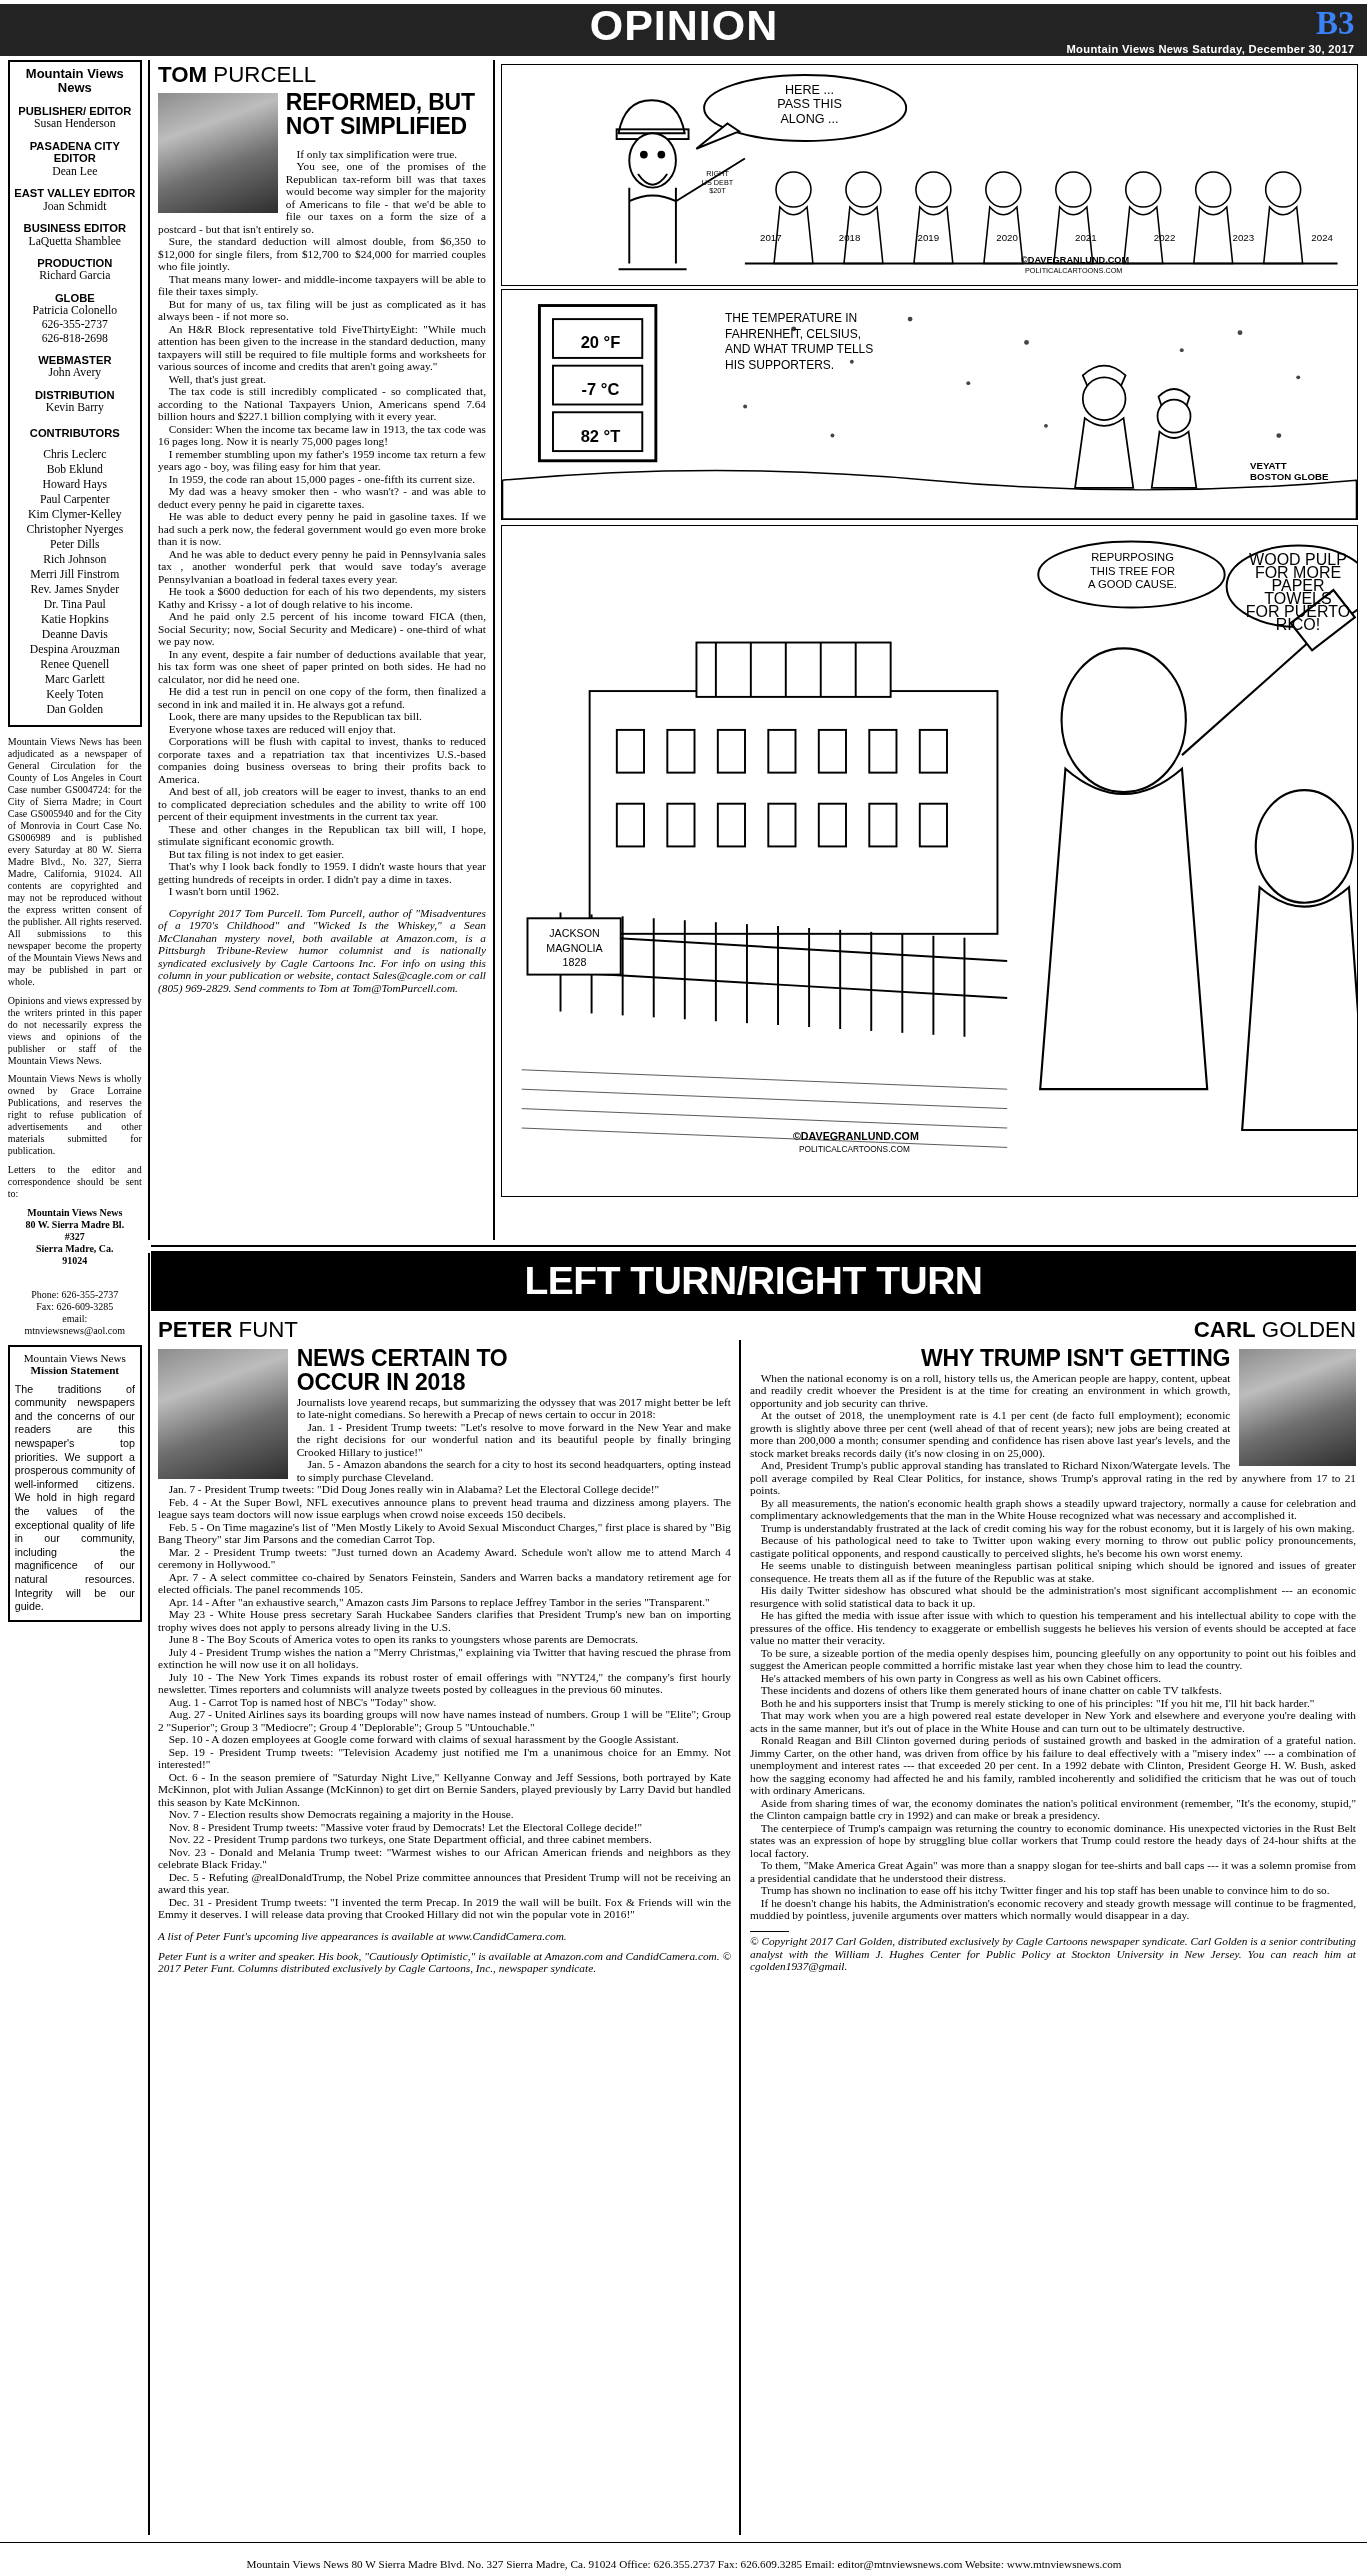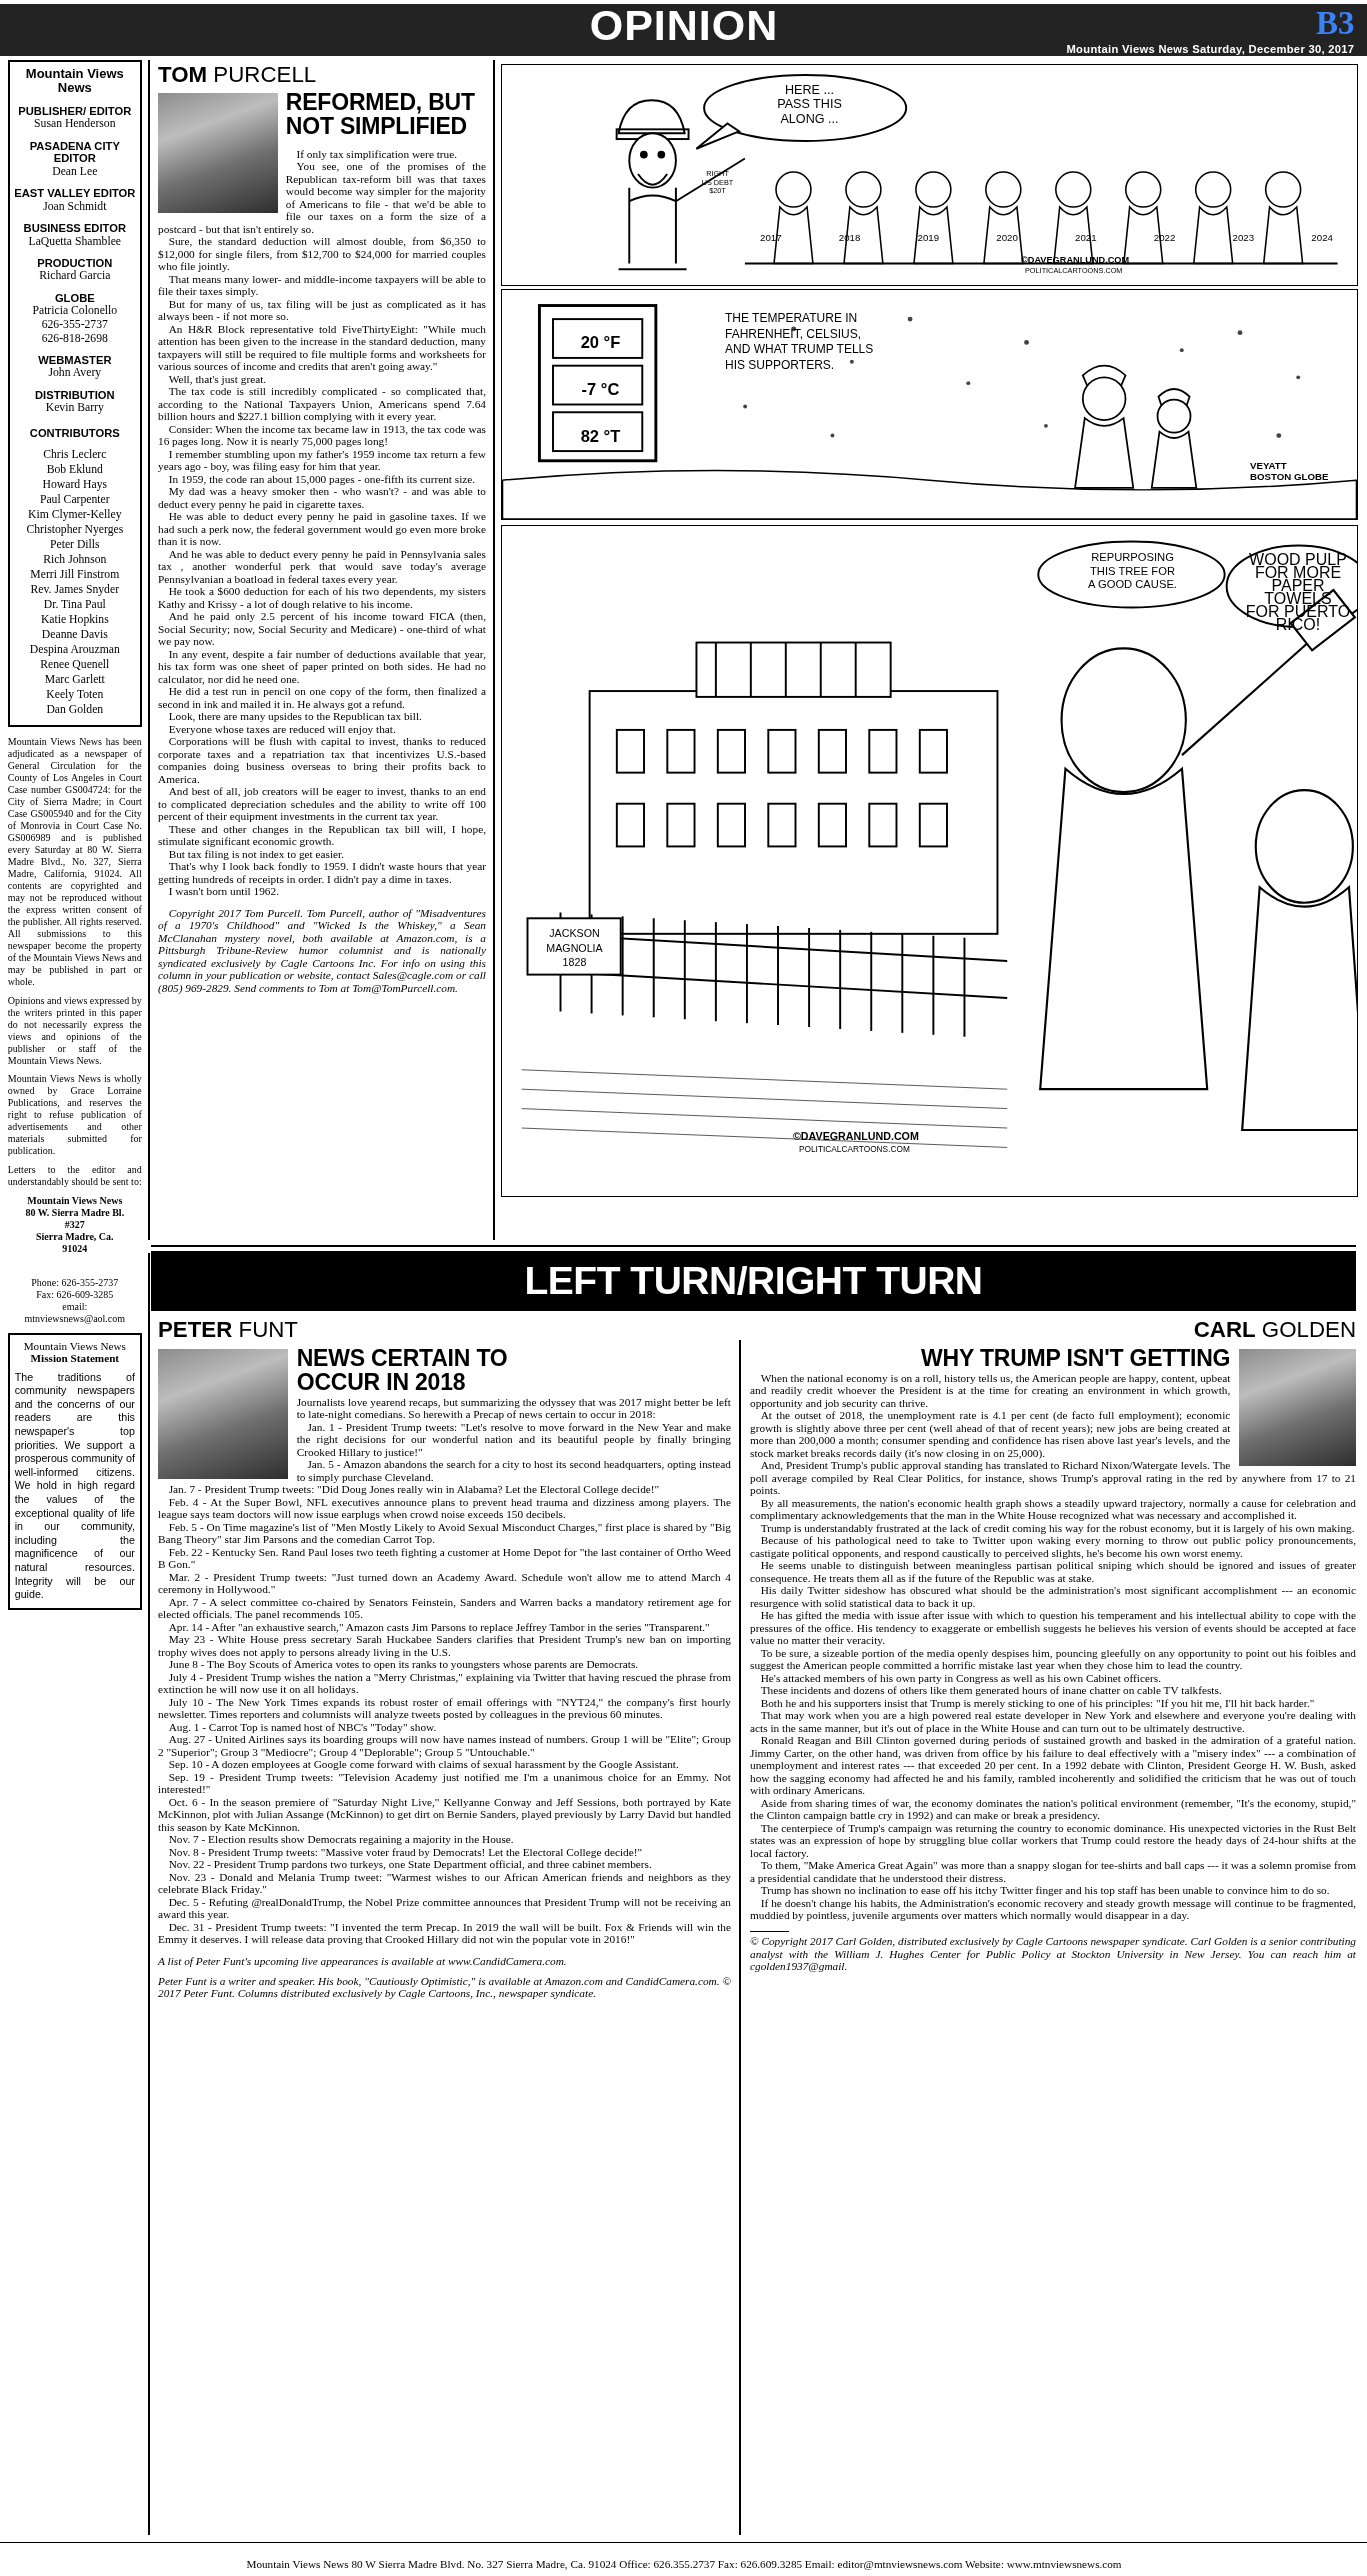--- a/index.html
+++ b/index.html
@@ -114,21 +114,21 @@
         <div class="contrib-name">Keely Toten</div>
         <div class="contrib-name">Dan Golden</div>
       </div>
   </div>
 
   <div class="legal">
     <div id="legal-paras">
         <p>Mountain Views News has been adjudicated as a newspaper of General Circulation for the County of Los Angeles in Court Case number GS004724: for the City of Sierra Madre; in Court Case GS005940 and for the City of Monrovia in Court Case No. GS006989 and is published every Saturday at 80 W. Sierra Madre Blvd., No. 327, Sierra Madre, California, 91024. All contents are copyrighted and may not be reproduced without the express written consent of the publisher. All rights reserved. All submissions to this newspaper become the property of the Mountain Views News and may be published in part or whole.</p>
         <p>Opinions and views expressed by the writers printed in this paper do not necessarily express the views and opinions of the publisher or staff of the Mountain Views News.</p>
         <p>Mountain Views News is wholly owned by Grace Lorraine Publications, and reserves the right to refuse publication of advertisements and other materials submitted for publication.</p>
-        <p>Letters to the editor and understandably should be sent to:</p>
+        <p>Letters to the editor and correspondence should be sent to:</p>
       </div>
     <div id="address-block" class="ctr" style="font-weight:bold;">
         <div>Mountain Views News</div>
         <div>80 W. Sierra Madre Bl.</div>
         <div>#327</div>
         <div>Sierra Madre, Ca.</div>
         <div>91024</div>
       </div>
     <div id="contact-block" class="ctr" style="margin-top:22px;">
         <div>Phone: 626-355-2737</div>
@@ -429,21 +429,20 @@
     <div class="hl">OCCUR IN 2018</div>
     <div class="body" style="margin-top:1.9px;">
       <p class="noind">Journalists love yearend recaps, but summarizing the odyssey that was 2017 might better be left to late-night comedians. So herewith a Precap of news certain to occur in 2018:</p>
     </div>
     <div class="body" id="funt-items">
         <p>Jan. 1 - President Trump tweets: "Let's resolve to move forward in the New Year and make the right decisions for our wonderful nation and its beautiful people by finally bringing Crooked Hillary to justice!"</p>
         <p>Jan. 5 - Amazon abandons the search for a city to host its second headquarters, opting instead to simply purchase Cleveland.</p>
         <p>Jan. 7 - President Trump tweets: "Did Doug Jones really win in Alabama? Let the Electoral College decide!"</p>
         <p>Feb. 4 - At the Super Bowl, NFL executives announce plans to prevent head trauma and dizziness among players. The league says team doctors will now issue earplugs when crowd noise exceeds 150 decibels.</p>
         <p>Feb. 5 - On Time magazine's list of "Men Mostly Likely to Avoid Sexual Misconduct Charges," first place is shared by "Big Bang Theory" star Jim Parsons and the comedian Carrot Top.</p>
-        <p>Feb. 22 - Kentucky Sen. Rand Paul loses two teeth fighting a customer at Home Depot for "the last container of Ortho Weed B Gon."</p>
         <p>Mar. 2 - President Trump tweets: "Just turned down an Academy Award. Schedule won't allow me to attend March 4 ceremony in Hollywood."</p>
         <p>Apr. 7 - A select committee co-chaired by Senators Feinstein, Sanders and Warren backs a mandatory retirement age for elected officials. The panel recommends 105.</p>
         <p>Apr. 14 - After "an exhaustive search," Amazon casts Jim Parsons to replace Jeffrey Tambor in the series "Transparent."</p>
         <p>May 23 - White House press secretary Sarah Huckabee Sanders clarifies that President Trump's new ban on importing trophy wives does not apply to persons already living in the U.S.</p>
         <p>June 8 - The Boy Scouts of America votes to open its ranks to youngsters whose parents are Democrats.</p>
         <p>July 4 - President Trump wishes the nation a "Merry Christmas," explaining via Twitter that having rescued the phrase from extinction he will now use it on all holidays.</p>
         <p>July 10 - The New York Times expands its robust roster of email offerings with "NYT24," the company's first hourly newsletter. Times reporters and columnists will analyze tweets posted by colleagues in the previous 60 minutes.</p>
         <p>Aug. 1 - Carrot Top is named host of NBC's "Today" show.</p>
         <p>Aug. 27 - United Airlines says its boarding groups will now have names instead of numbers. Group 1 will be "Elite"; Group 2 "Superior"; Group 3 "Mediocre"; Group 4 "Deplorable"; Group 5 "Untouchable."</p>
         <p>Sep. 10 - A dozen employees at Google come forward with claims of sexual harassment by the Google Assistant.</p>

